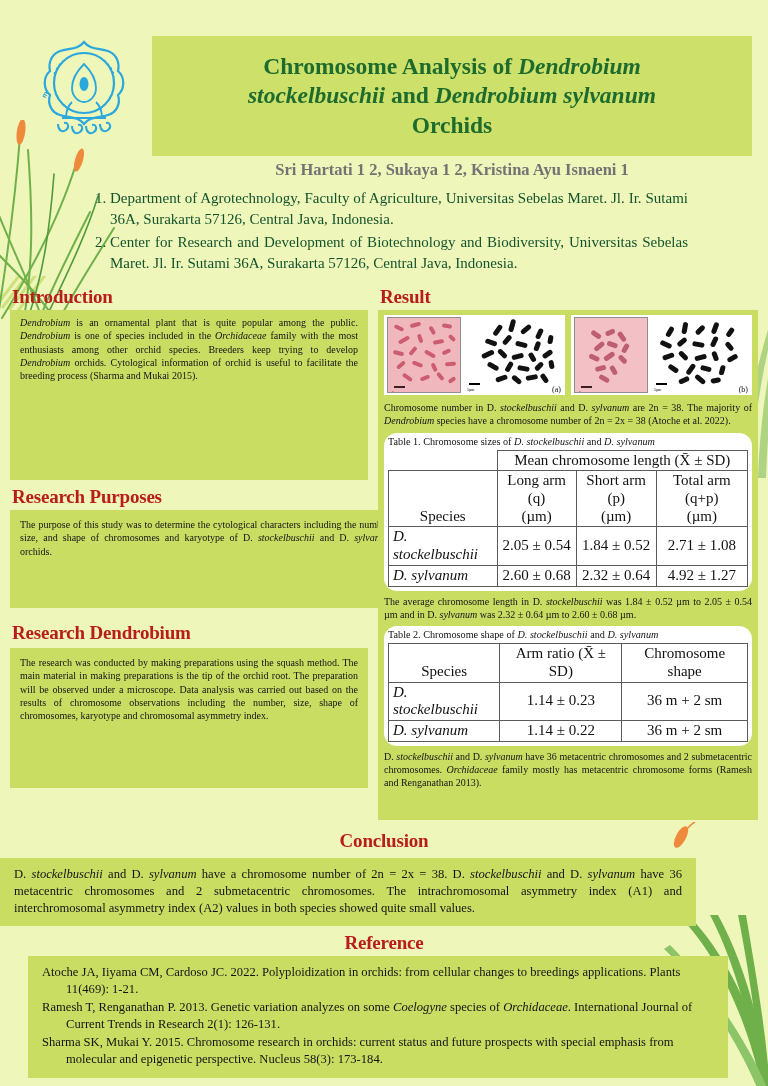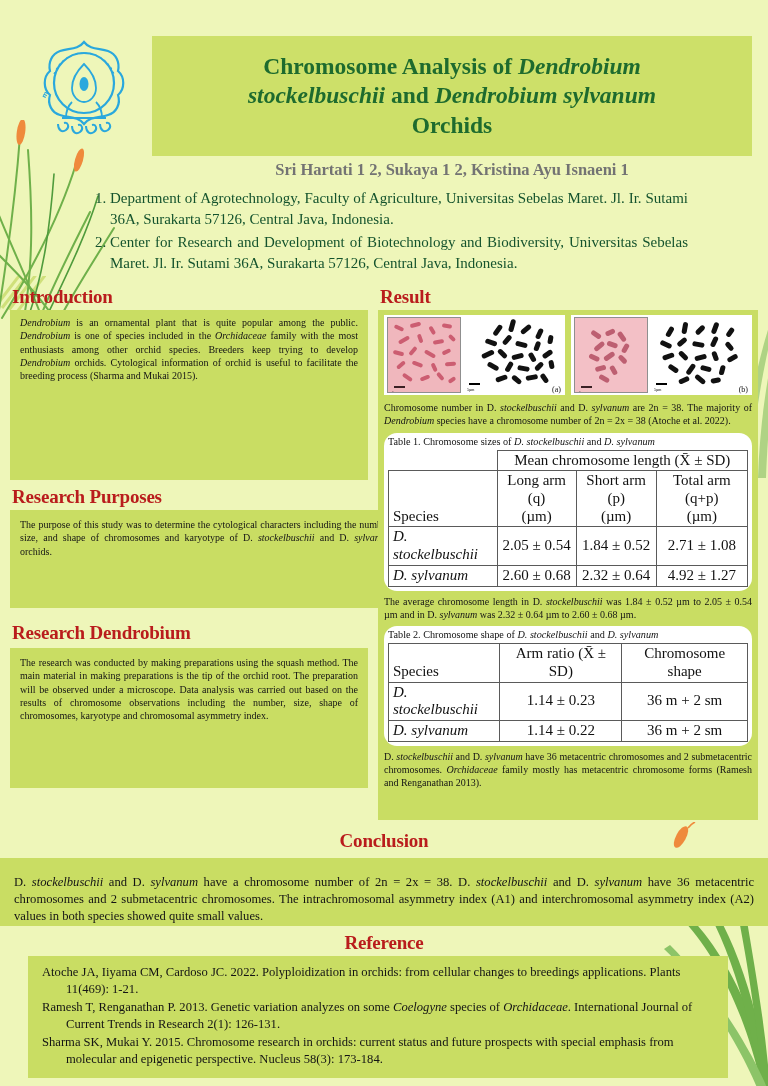--- a/index.html
+++ b/index.html
@@ -94,21 +94,21 @@
 
   
   #panel-introduction { left: 10px; top: 310px; width: 358px; height: 170px; padding: 6px 10px 8px 10px; box-sizing: border-box; }
   #panel-purposes    { left: 10px; top: 510px; width: 392px; height: 98px;  padding: 8px 10px;            box-sizing: border-box; }
   #panel-methodology { left: 10px; top: 648px; width: 358px; height: 140px; padding: 8px 10px;            box-sizing: border-box; }
 
   
   #panel-result { left: 378px; top: 310px; width: 380px; height: 510px; padding: 5px 6px; box-sizing: border-box; }
 
   
-  #panel-conclusion { left: 0px;  top: 858px; width: 768px; height: 68px;  padding: 16px 14px; box-sizing: border-box; }
+  #panel-conclusion { left: 0px;  top: 858px; width: 696px; height: 68px;  padding: 8px 14px; box-sizing: border-box; }
   #panel-reference  { left: 28px; top: 956px; width: 700px; height: 122px; padding: 8px 14px; box-sizing: border-box; }
 
   #conclusion-text { font-size: 12.6px; line-height: 1.36; }
   #reference-list { margin: 0; padding: 0; list-style: none; }
   #reference-list li {
     font-size: 12.6px;
     line-height: 1.35;
     padding-left: 24px;
     text-indent: -24px;
     margin-bottom: 1px;
@@ -176,21 +176,21 @@
     color: #111;
   }
   table.data th, table.data td {
     border: 1px solid #5a5a5a;
     padding: 1px 4px;
     line-height: 1.18;
   }
   table.data th { font-weight: normal; text-align: center; }
   table.data td.center { text-align: center; }
   table.data td.species { text-align: left; font-style: italic; }
-  table.data th.species-head { text-align: left; font-style: normal; vertical-align: bottom; }
+  table.data th.species-head { text-align: center; font-style: normal; vertical-align: bottom; }
   .result-para { margin: 5px 0 3px 0; }
 </style>
 </head>
 <body>
 
 <div id="poster">
 
   <svg class="deco" id="deco-stripe-topleft" viewBox="0 0 46 34">
     <g stroke="#cfe07a" stroke-width="3" fill="none">
       <line x1="-4" y1="30" x2="22" y2="-4"></line>

